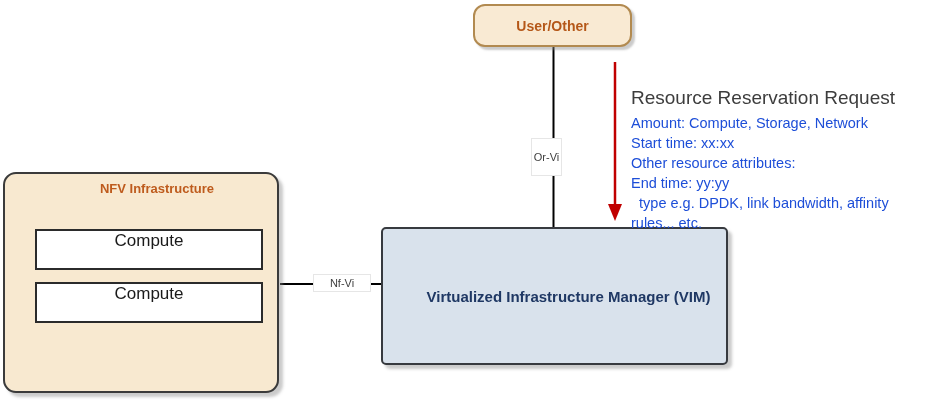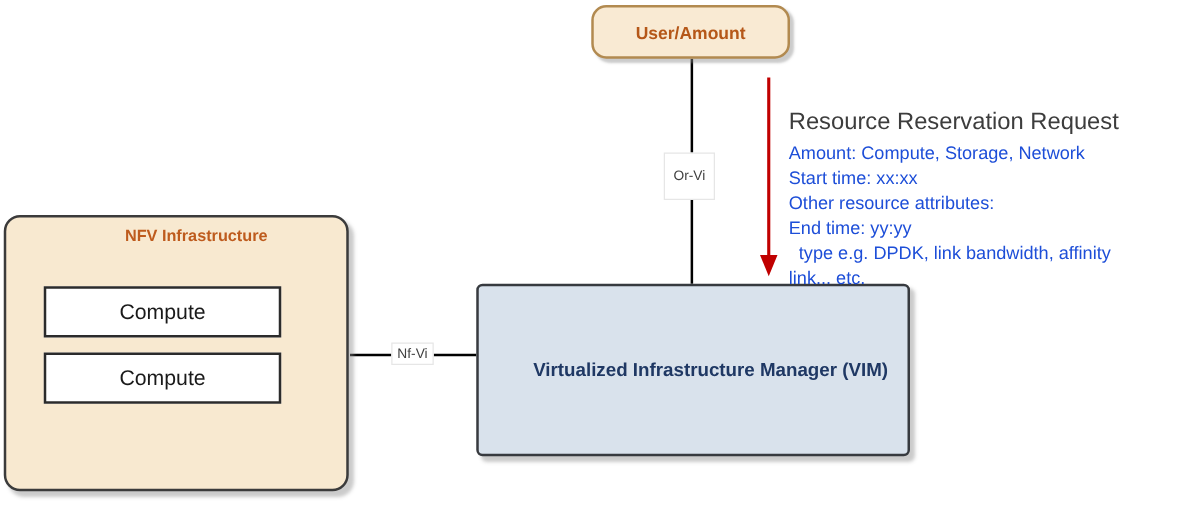--- a/index.html
+++ b/index.html
@@ -42,24 +42,24 @@
     z-index: 2;
     position: absolute;
   }
   #nfv-title {
     position: absolute; left: 0; top: 7px; width: 100%;
     text-align: center;
     font-size: 13px; font-weight: bold; color: #BE5B1D; padding-left: 32px;
   }
   .nfv-component {
     position: absolute;
-    left: 30px; width: 190px; height: 41px;
+    left: 30px; width: 228px; height: 41px;
     background: #ffffff;
     border: 2px solid #2B2B2B;
-    display: flex; align-items: center; justify-content: center;
+    display: flex; align-items: flex-start; justify-content: center;
     font-size: 17px; color: #1a1a1a;
   }
   #nfv-component-0 { top: 55px; }
   #nfv-component-1 { top: 108px; }
   #nfv-component-2 { top: 161px; }
   #vim-box {
     left: 381px; top: 227px; width: 347px; height: 138px;
     background: #D9E2EC;
     border: 2px solid #373A3F;
     border-radius: 5px;
@@ -67,22 +67,22 @@
     font-size: 15px; font-weight: bold; color: #1F3864; padding-left: 28px;
   }
   .connector-label {
     position: absolute;
     background: #ffffff;
     border: 1px solid #E6E6E6;
     display: flex; align-items: center; justify-content: center;
     font-size: 11px; color: #404040;
     z-index: 3;
   }
-  #or-vi-label { left: 531px; top: 122px; width: 41px; height: 38px; }
-  #nf-vi-label { left: 313px; top: 274px; width: 34px; height: 18px; }
+  #or-vi-label { left: 531px; top: 138px; width: 31px; height: 38px; }
+  #nf-vi-label { left: 313px; top: 274px; width: 58px; height: 18px; }
   #annotation-block {
     position: absolute; left: 631px; top: 60px; width: 300px;
     z-index: 2;
     color: #404040;
   }
   #annotation-title {
     font-size: 19px;
     color: #3d3d3d;
     margin-bottom: 4px;
     white-space: nowrap;
@@ -104,21 +104,21 @@
 
     <line x1="553.5" y1="47" x2="553.5" y2="227" stroke="#000000" stroke-width="2"></line>
 
     <line x1="280" y1="284" x2="381" y2="284" stroke="#000000" stroke-width="2"></line>
 
     <line x1="615" y1="62" x2="615" y2="206" stroke="#C00000" stroke-width="2.5"></line>
     <polygon points="615,221 608,204 622,204" fill="#C00000"></polygon>
   </svg>
 
   <div class="box" id="user-client-box">
-    <span>User/Amount</span>
+    <span>User/Other</span>
   </div>
 
   <div id="nfv-box">
     <div id="nfv-title">NFV Infrastructure</div>
     <div class="nfv-component" id="nfv-component-0">
       <span>Compute</span>
     </div>
     <div class="nfv-component" id="nfv-component-1">
       <span>Compute</span>
     </div>
@@ -136,16 +136,16 @@
     <span>Nf-Vi</span>
   </div>
 
   <div id="annotation-block">
     <div id="annotation-title">Resource Reservation Request</div>
     <div class="annotation-line">Amount: Compute, Storage, Network</div>
     <div class="annotation-line">Start time: xx:xx</div>
     <div class="annotation-line">Other resource attributes:</div>
     <div class="annotation-line">End time: yy:yy</div>
     <div class="annotation-line">  type e.g. DPDK, link bandwidth, affinity</div>
-    <div class="annotation-line">link... etc.</div>
+    <div class="annotation-line">rules... etc.</div>
   </div>
 
 </div>
 
 </body></html>

